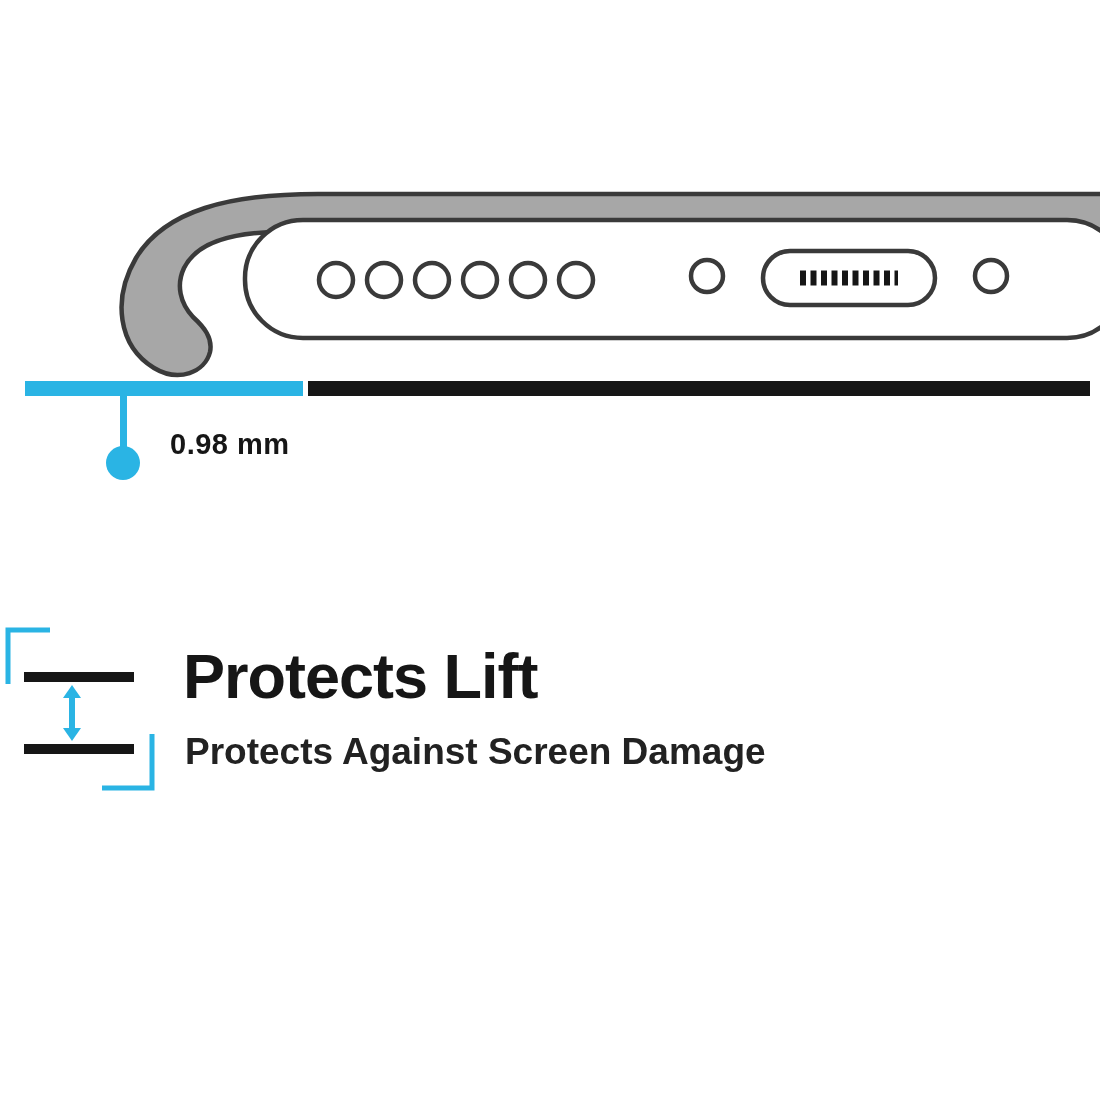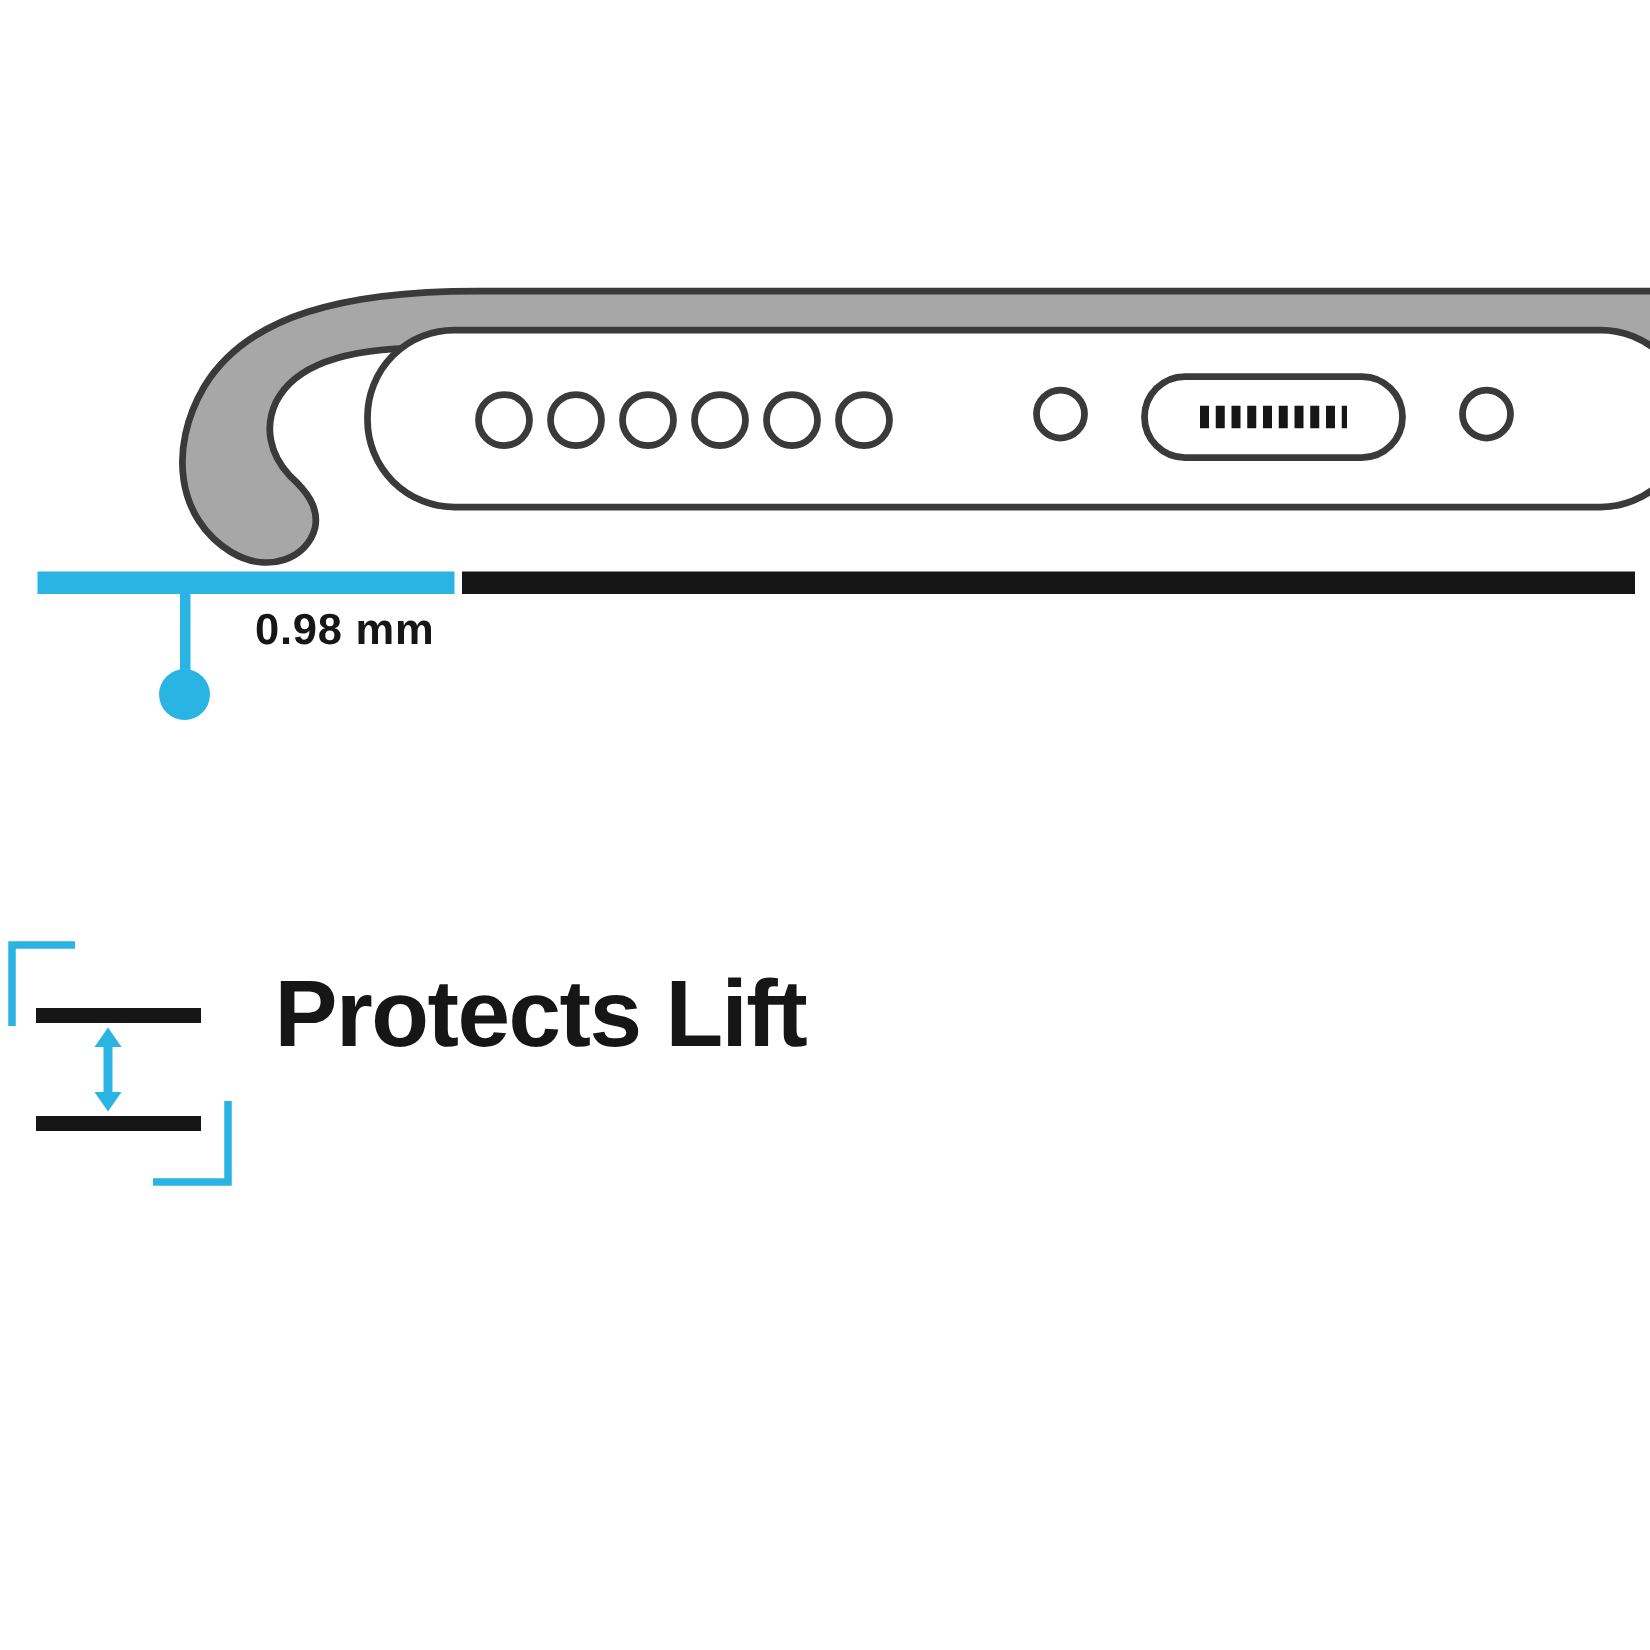--- a/index.html
+++ b/index.html
@@ -23,21 +23,21 @@
   .hole{fill:#ffffff;stroke:var(--outline-dark);stroke-width:4.5;}
   .port{fill:#ffffff;stroke:var(--outline-dark);stroke-width:4.5;}
   .port-pins{stroke:var(--ink-black);stroke-width:15;}
   .bar-cyan{fill:var(--accent-cyan);}
   .bar-black{fill:var(--ink-black);}
   .cyan-shape{fill:var(--accent-cyan);}
   .cyan-stroke{stroke:var(--accent-cyan);fill:none;stroke-width:5;}
   .ink-shape{fill:var(--ink-black);}
 
   .measure-label{
-    position:absolute;left:170px;top:404px;
+    position:absolute;left:170px;top:428px;
     font-size:29px;font-weight:bold;color:var(--ink-black);
     letter-spacing:0.5px;
   }
   .feature-title{
     position:absolute;left:183px;top:643px;
     font-size:63px;font-weight:bold;color:var(--ink-black);
     letter-spacing:-1px;line-height:1.05;
   }
   .feature-subtitle{
     position:absolute;left:185px;top:731px;
@@ -98,14 +98,15 @@
     <rect class="ink-shape" x="24" y="50" width="110" height="10"></rect>
     <rect class="ink-shape" x="24" y="122" width="110" height="10"></rect>
     <g>
       <polygon class="cyan-shape" points="72,63 63,76 81,76"></polygon>
       <rect class="cyan-shape" x="69" y="74" width="6" height="34"></rect>
       <polygon class="cyan-shape" points="72,119 63,106 81,106"></polygon>
     </g>
   </svg>
 
   <div class="feature-title">Protects Lift</div>
+  <div class="feature-subtitle">Protects Against Screen Damage</div>
 
 </div>
 
 </body></html>

